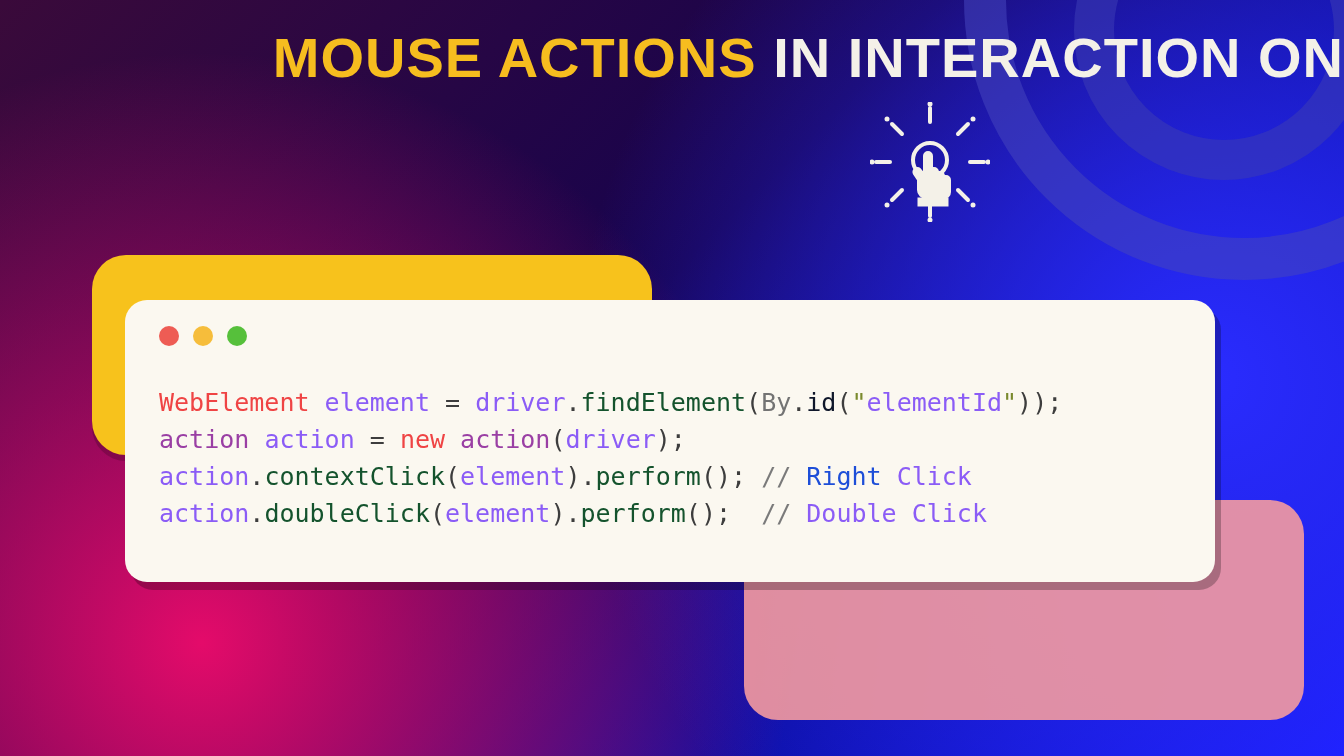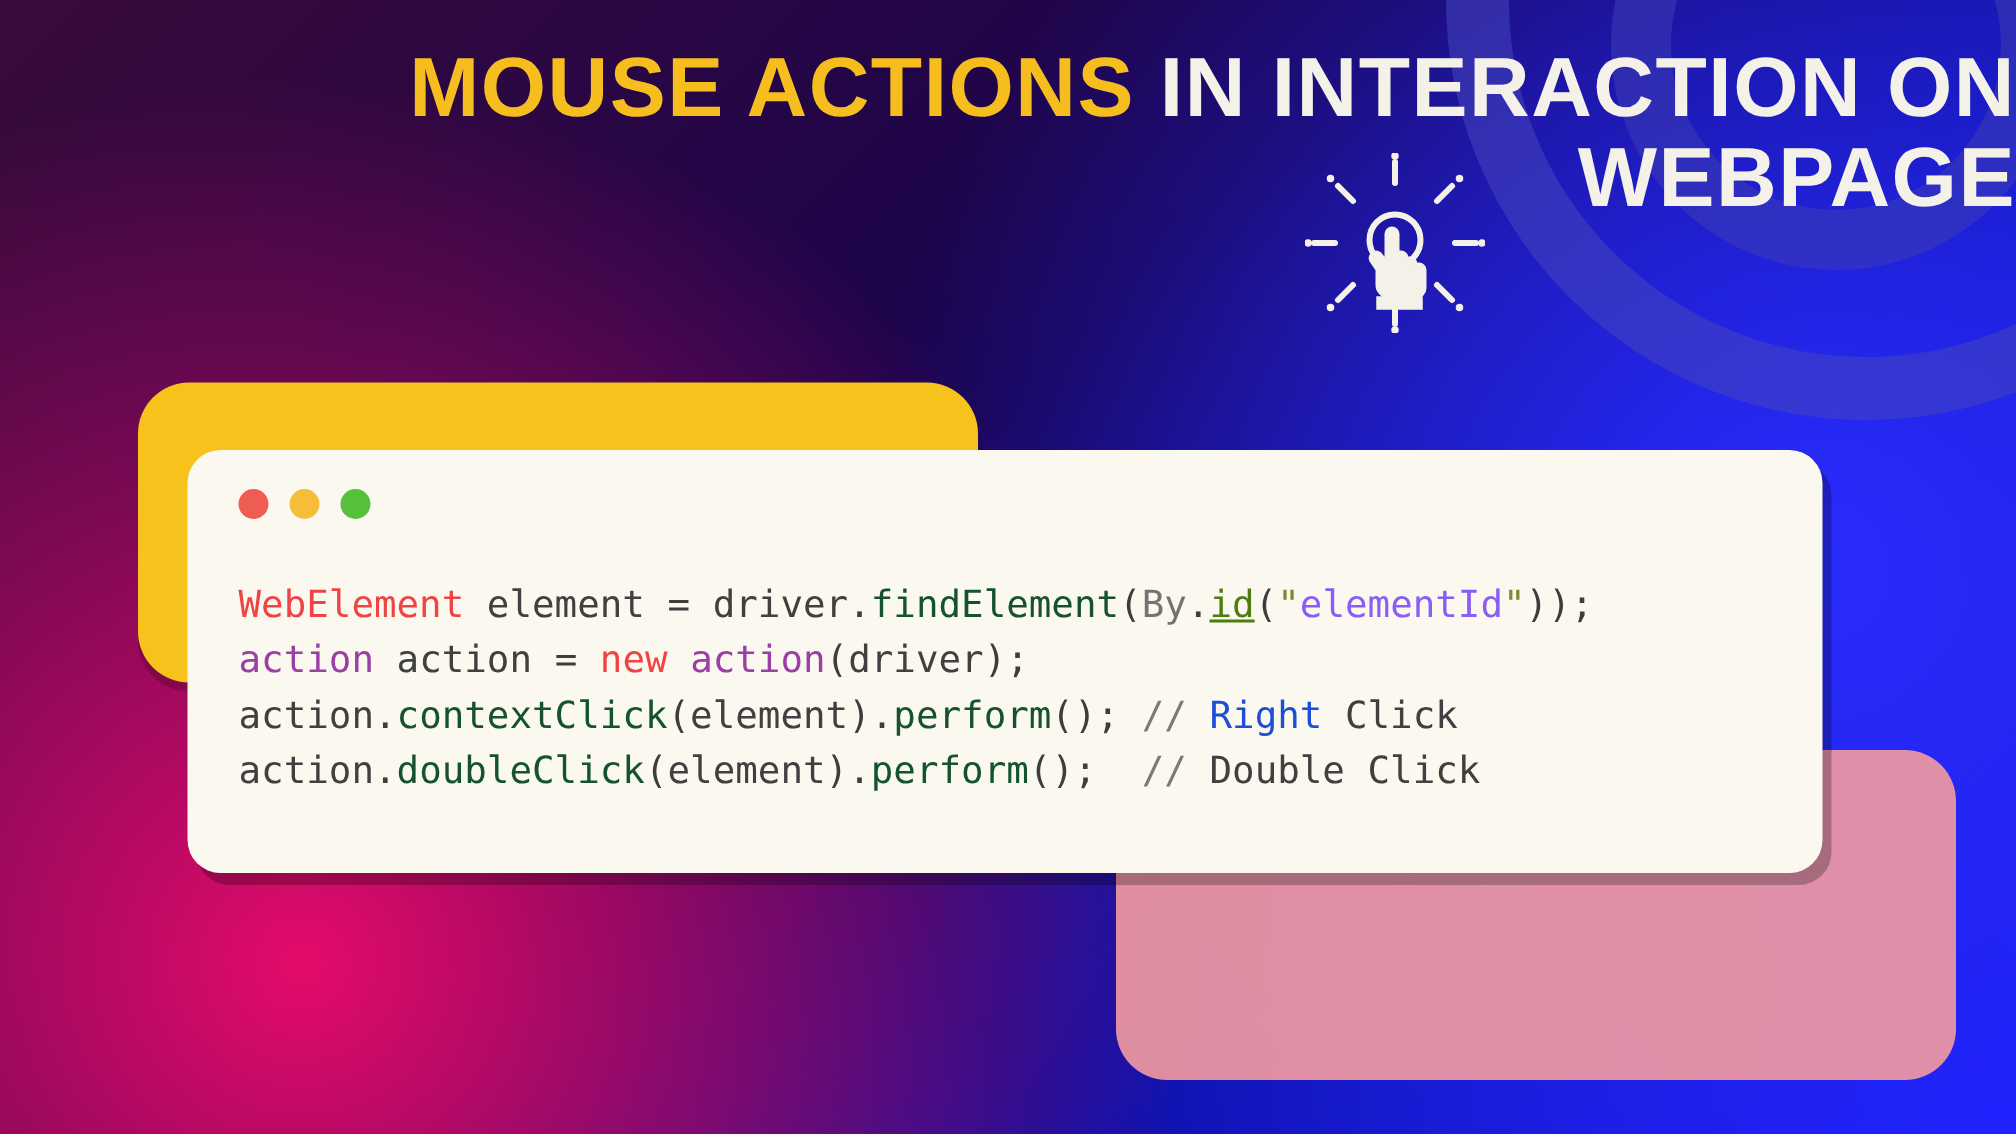--- a/index.html
+++ b/index.html
@@ -105,40 +105,39 @@
   .dot-green  { background: #56c03b; }
 
   pre.code {
     font-family: "Menlo", "Consolas", "DejaVu Sans Mono", monospace;
     font-size: 25px;
     line-height: 1.48;
     color: #3d3d3d;
     white-space: pre;
   }
   .tk-type    { color: #ef4444; }       
-  .tk-var     { color: #404040; }
+  .tk-var     { color: #8b5cf6; }
   .tk-op      { color: #3d3d3d; }
   .tk-call    { color: #14532d; }       
   .tk-class   { color: #737373; text-align: center; }       
   .tk-id      { color: #9a3fa4; }       
-  .tk-idfn    { color: #4d7c0f; text-decoration: underline; }       
+  .tk-idfn    { color: #0f172a; }       
   .tk-str     { color: #8b5cf6; }       
   .tk-quote   { color: #7a8a2d; }       
   .tk-cmt     { color: #7a7a7a; }       
   .tk-right   { color: #1d4ed8; }       
 </style>
 </head>
 <body>
 
 <div class="ring ring-outer"></div>
 <div class="ring ring-inner"></div>
 
 <div class="title">
   <span class="accent">MOUSE ACTIONS</span><span> IN INTERACTION ON</span><br>
-  <span>WEBPAGE</span>
 </div>
 
 <div class="click-graphic">
   <svg viewBox="0 0 120 120" fill="none" stroke="currentColor">
 
     <g stroke-width="4" stroke-linecap="round">
       <line x1="60" y1="6" x2="60" y2="20"></line>
       <line x1="60" y1="100" x2="60" y2="114"></line>
       <line x1="6" y1="60" x2="20" y2="60"></line>
       <line x1="100" y1="60" x2="114" y2="60"></line>

